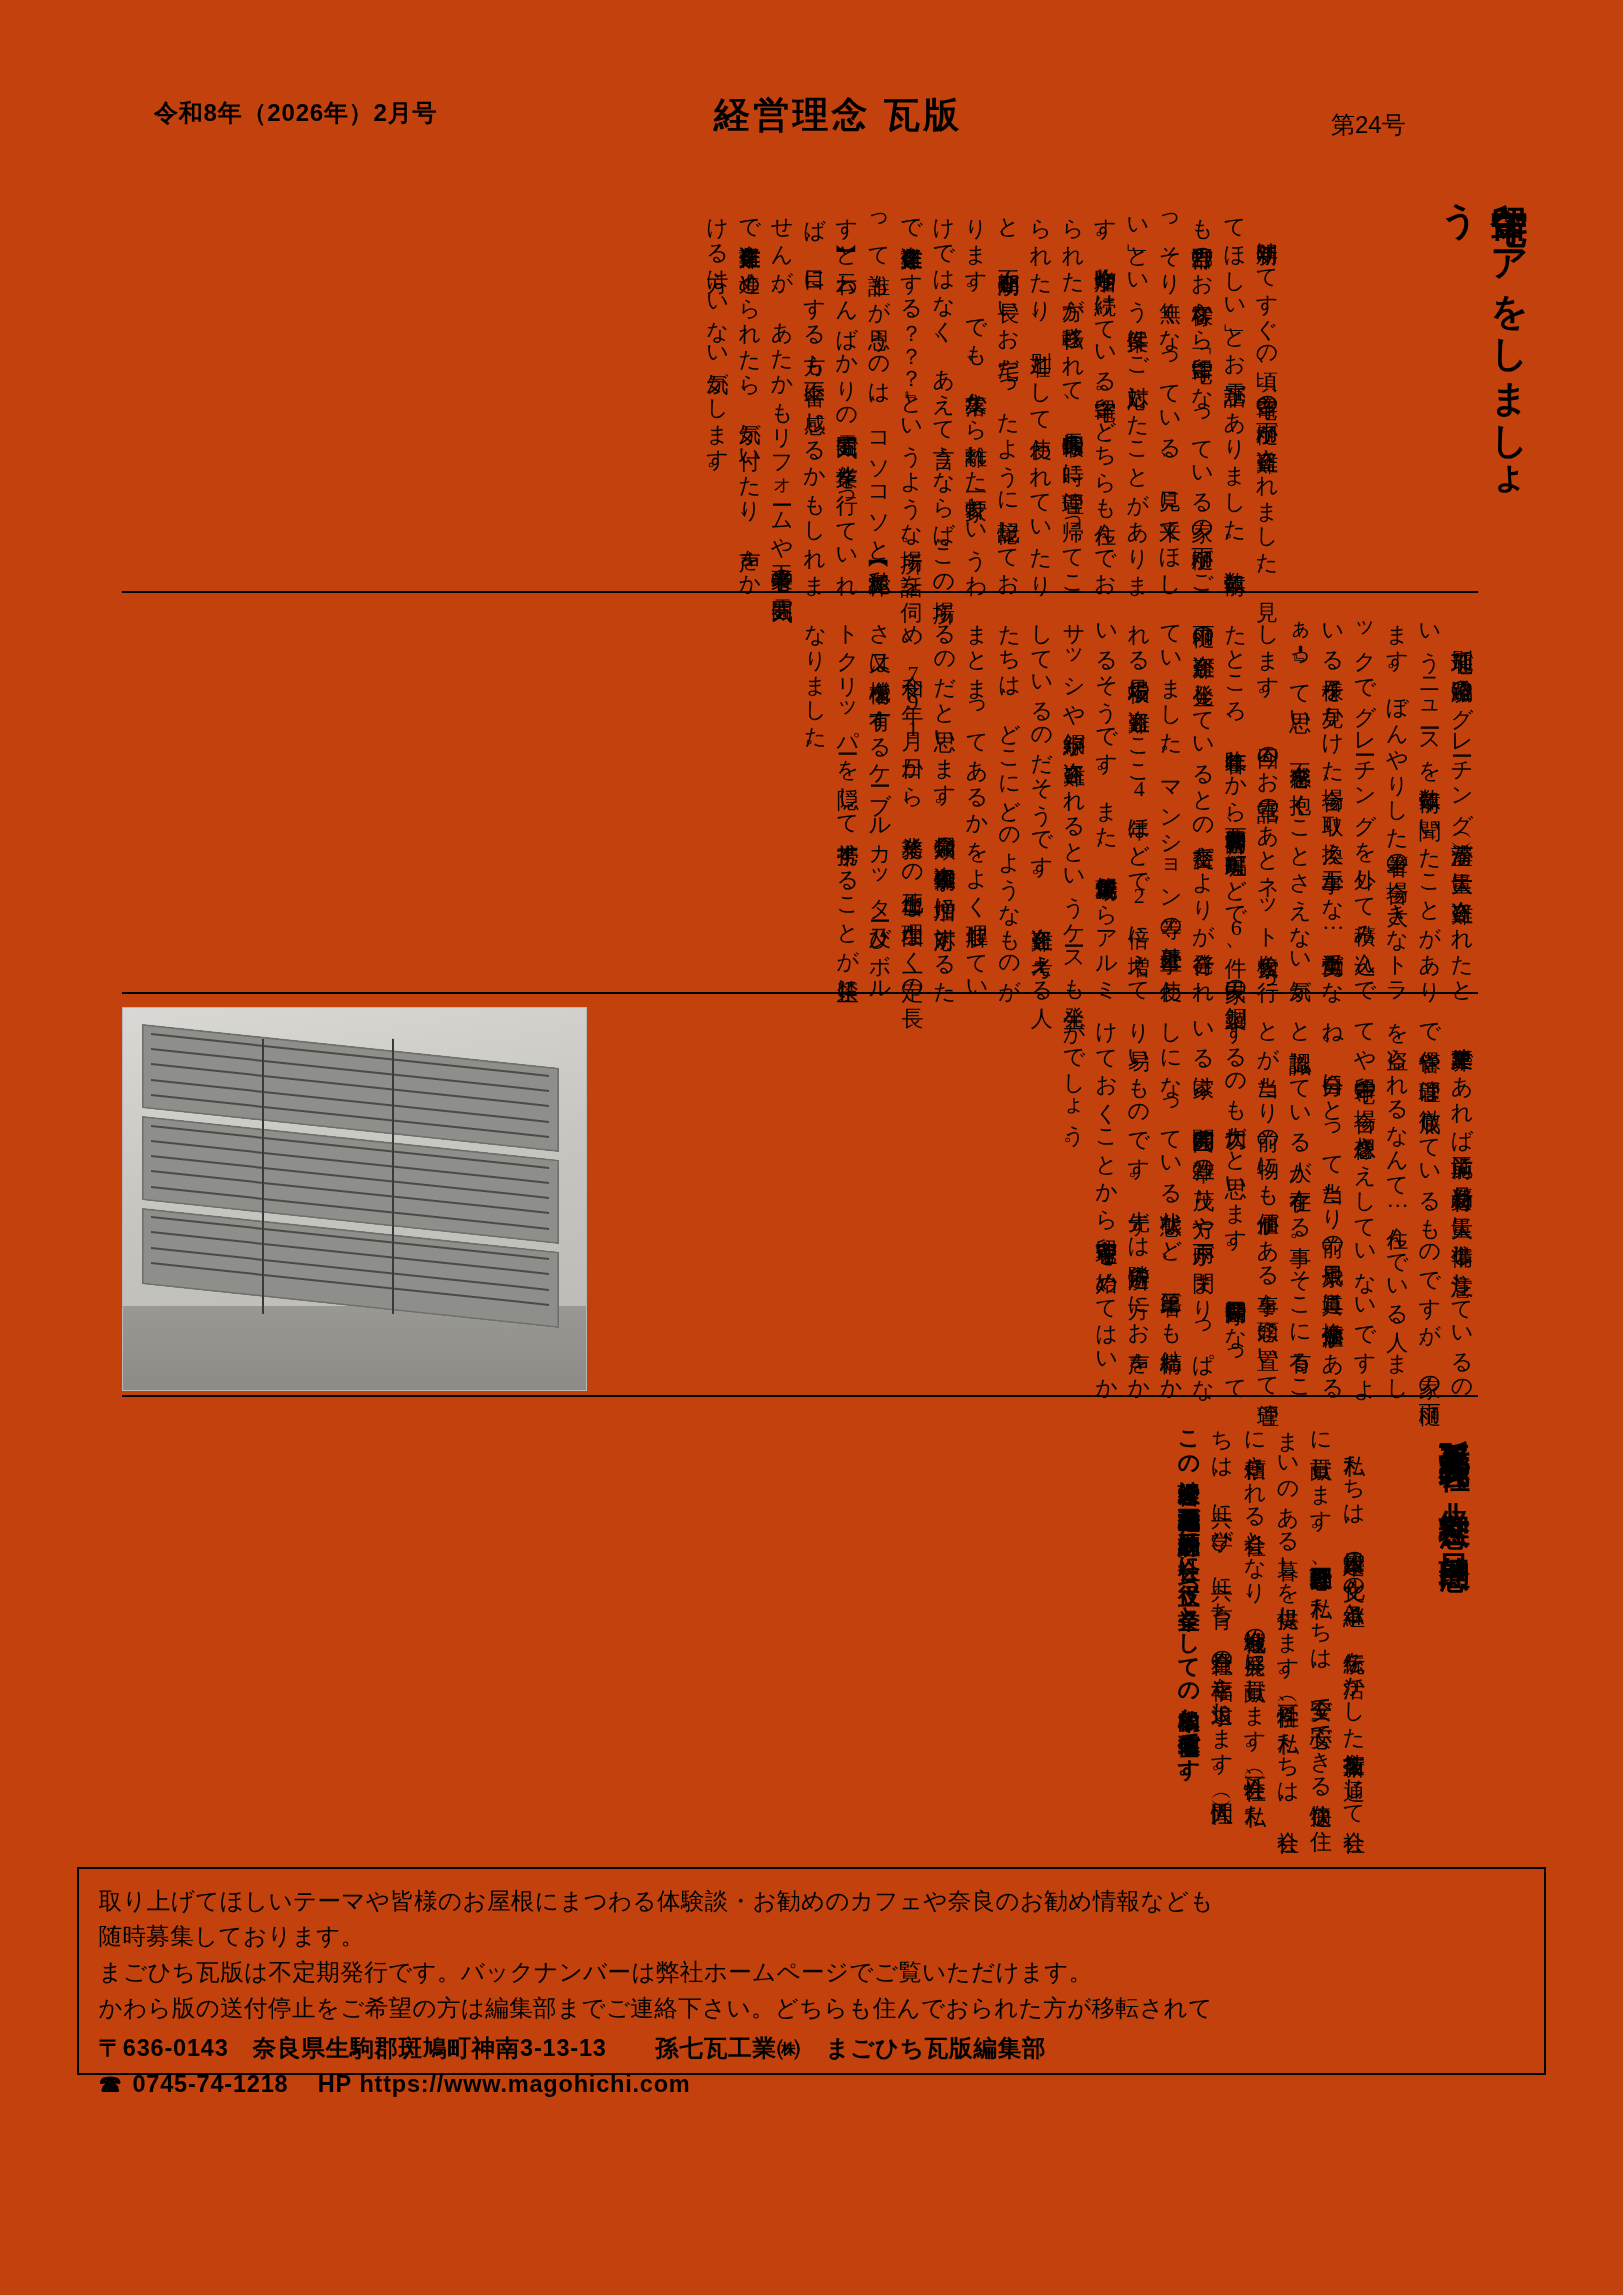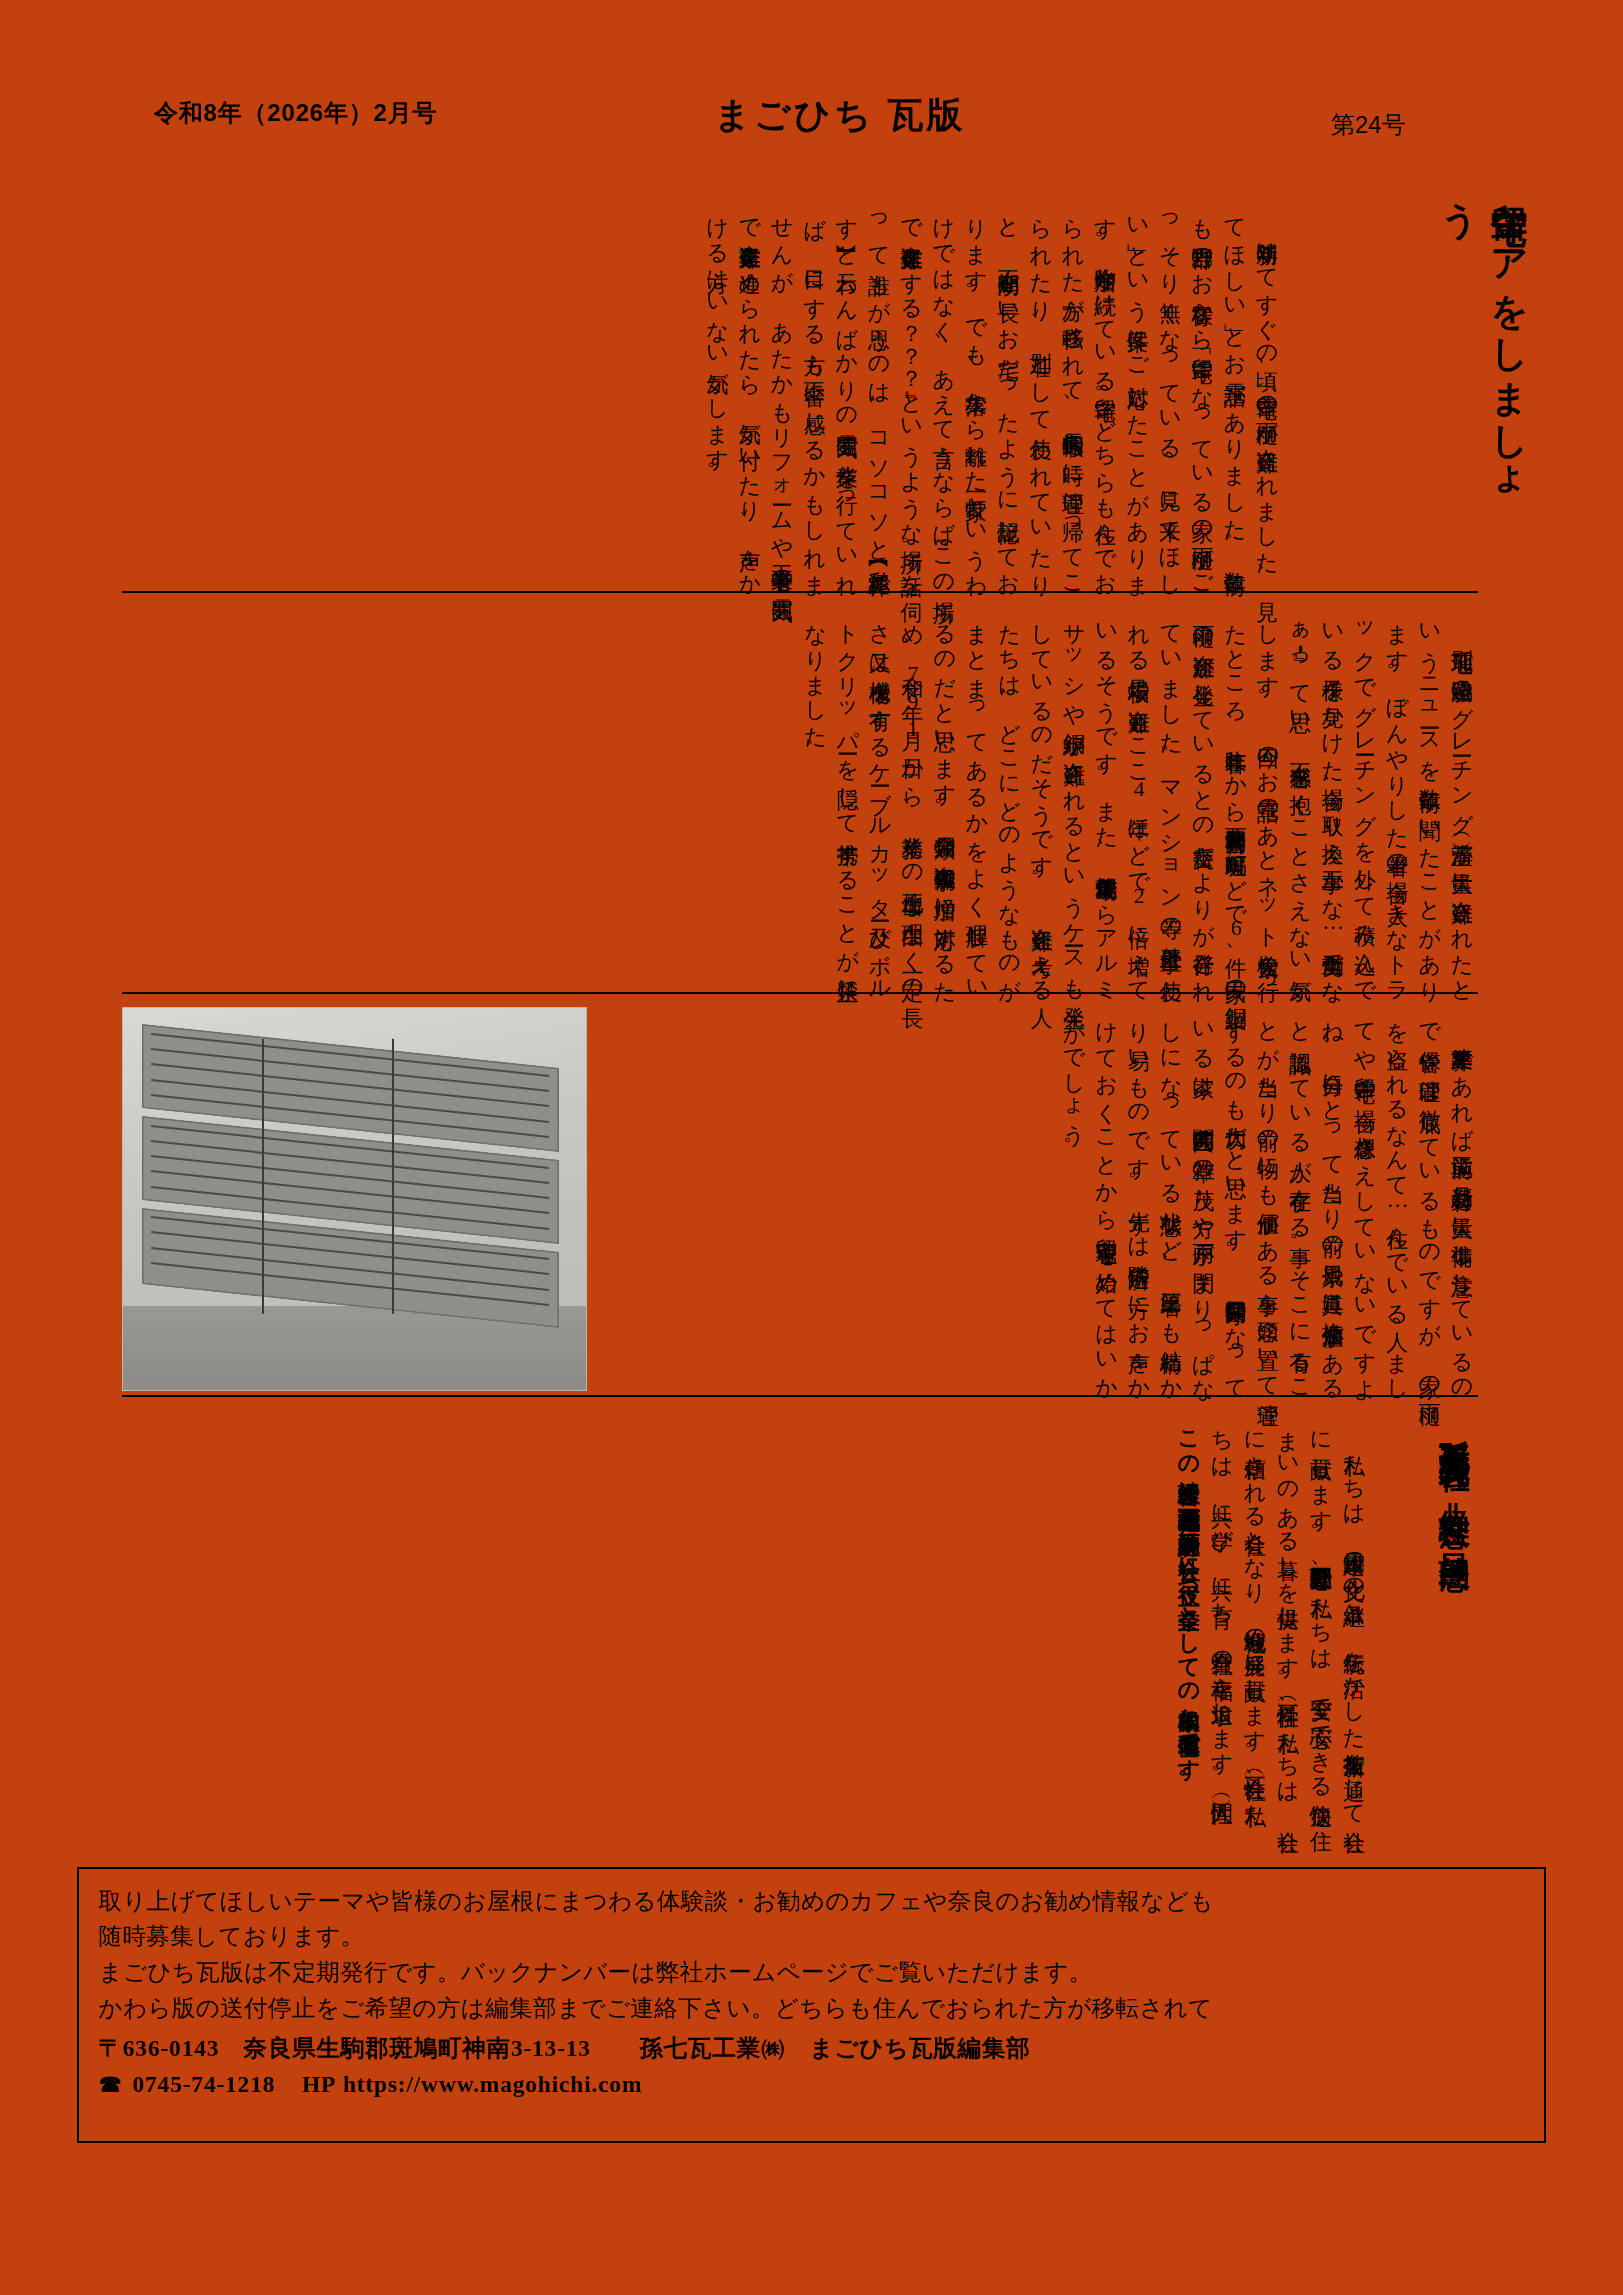--- a/index.html
+++ b/index.html
@@ -125,25 +125,25 @@
     writing-mode:vertical-rl;
     -webkit-writing-mode:vertical-rl;
     width:1201px;height:398px;
     font-size:22px;line-height:1.5;
     text-align:justify;
   }
   .bold-inline{font-family:"Liberation Sans","DejaVu Sans",sans-serif;font-weight:700;}
 
   
   .footer{
-    position:absolute;left:77px;top:1867px;width:1469px;height:276px;
+    position:absolute;left:77px;top:1867px;width:1469px;height:208px;
     border:2.4px solid #000;
     box-sizing:border-box;
     padding:14.6px 19.5px 0 19.5px;
-    font-family:Liberation Serif, serif;
+    font-family:Liberation Sans, sans-serif;
     font-size:23.5px;
     line-height:1.52;
     letter-spacing:0.4px;
   }
   .footer p{margin:0;}
   .footer .addr{margin-top:4.9px;font-weight:700;letter-spacing:0.8px;}
   .footer .tel{font-weight:700;letter-spacing:0.8px;}
   .tel-icon{display:inline-block;margin-right:9.7px;}
 
   
@@ -155,21 +155,21 @@
   .slat{position:absolute;background:#4a4a47;}
   .ground{position:absolute;left:0;bottom:0;width:100%;height:22%;background:linear-gradient(180deg,#9a9892,#8d8b86);}
 </style>
 </head>
 <body>
 
 <div class="page">
 
   <div class="masthead">
     <div class="mast-date">令和8年（2026年）2月号</div>
-    <div class="mast-title">まごひち 瓦版</div>
+    <div class="mast-title">経営理念 瓦版</div>
     <div class="mast-issue">第24号</div>
   </div>
 
   <div class="headline">留守宅ケアをしましょう</div>
 
   <div class="vblock sec1">　新年明けてすぐの頃、「留守宅の雨樋が盗難されました、見てほしい」とお電話がありました。数年前にも吉野郡のお客様から「留守宅になっている家の雨樋がごっそり無くなっている、見に来てほしい」という案件にご対応したことがあります。昨今増加し続けている留守宅。どちらも住んでおられた方が移転されて、長期休暇の時に管理に帰ってこられたり、別荘として使われていたりと、不在期間が長いお宅だったように記憶しております。でも、集落から離れた一軒家というわけではなく、あえて言うならば『この場所で盗難作業をする？？？』というような場所。話を伺って誰もが思うのは、コソコソと【私泥棒です】と云わんばかりの雰囲気で作業を行っていれば、目にする方も不審に感じるかもしれませんが、あたかもリフォームや工事業者の雰囲気で盗難作業を進められたら、気が付いたり、声をかける方はいない気がします。</div>
   <div class="rule r1"></div>
 
   <div class="vblock sec2">　別荘地で道路脇のグレーチング（溝蓋）が大量に盗難されたというニュースを数年前に聞いたことがあります。ぼんやりした筆者の場合、大きなトラックでグレーチングを外して積み込んでいる様子を見かけた場合、『取り換え工事かな…重労働だなぁ・・・』って思い、不審感を抱くことさえない気がします。　今回のお電話のあとネット検索を行ったところ、昨年暮れから西和警察署官内、斑鳩町などで6件、民家の銅製雨樋の盗難が発生しているとの交番だよりが発行されていました。マンション等の外壁工事に使われる足場板の盗難もここ4年ほどで2倍に増えているそうです。また、解体作業現場からアルミサッシや銅線が盗難されるというケースも発生しているのだそうです。　盗難を考える人たちは、どこにどのようなものがまとまってあるかをよく理解しているのだと思います。金属類の盗難事例の増加に対応するため、令和7年9月1日から、業務その他正当な理由なく一定の長さ又は機構を有するケーブルカッター及びボルトクリッパーを隠して携帯することが禁止になりました。</div>
   <div class="rule r2"></div>

